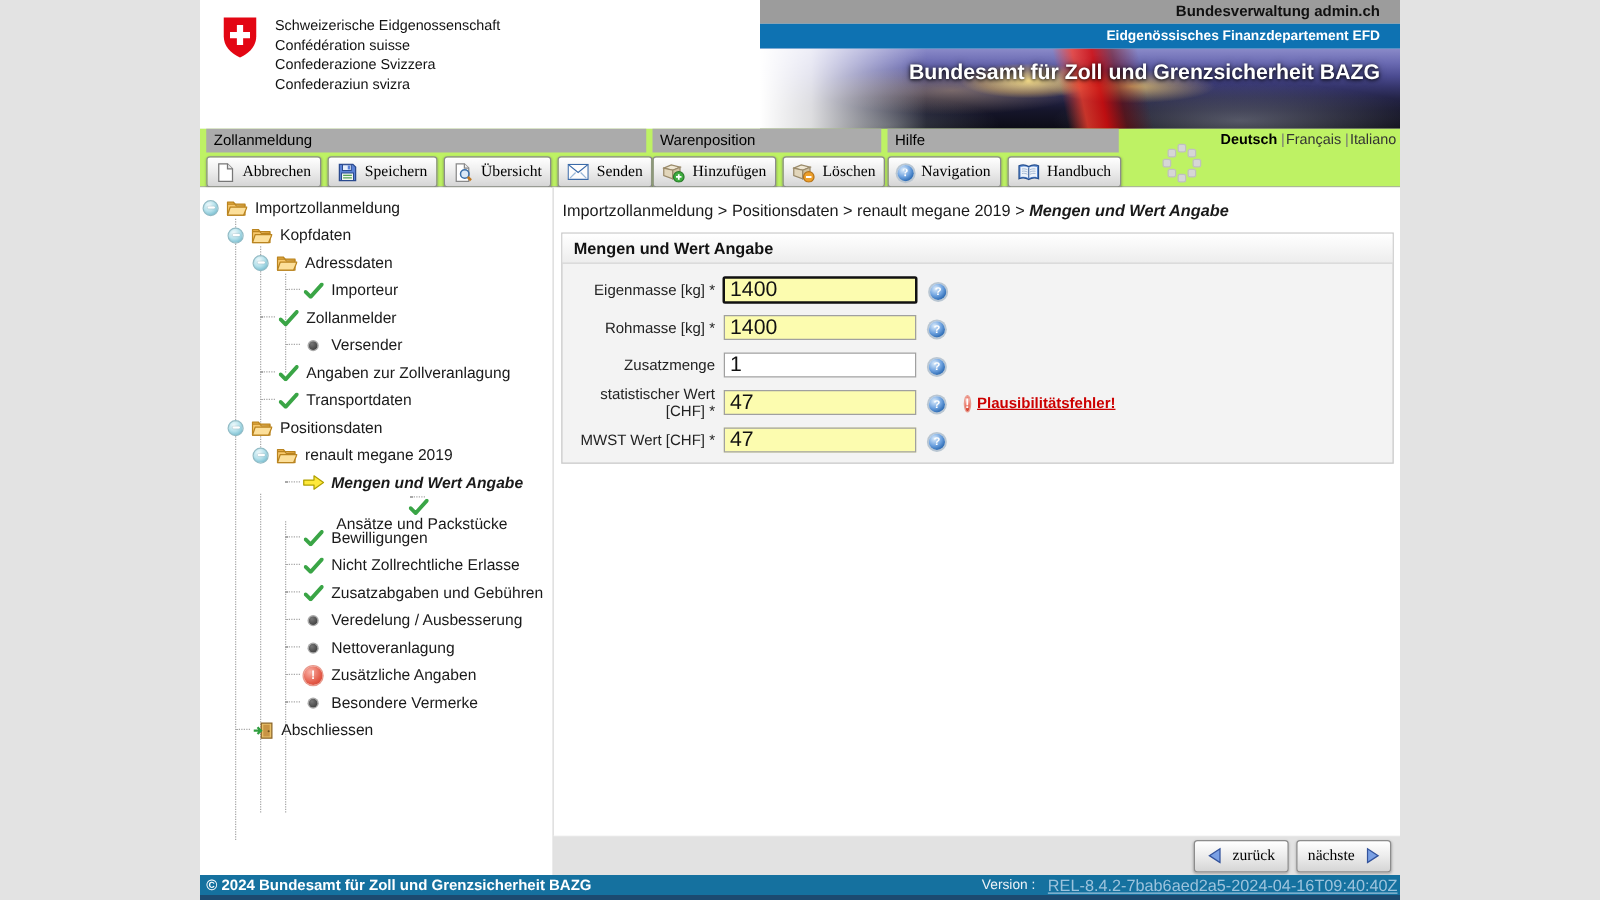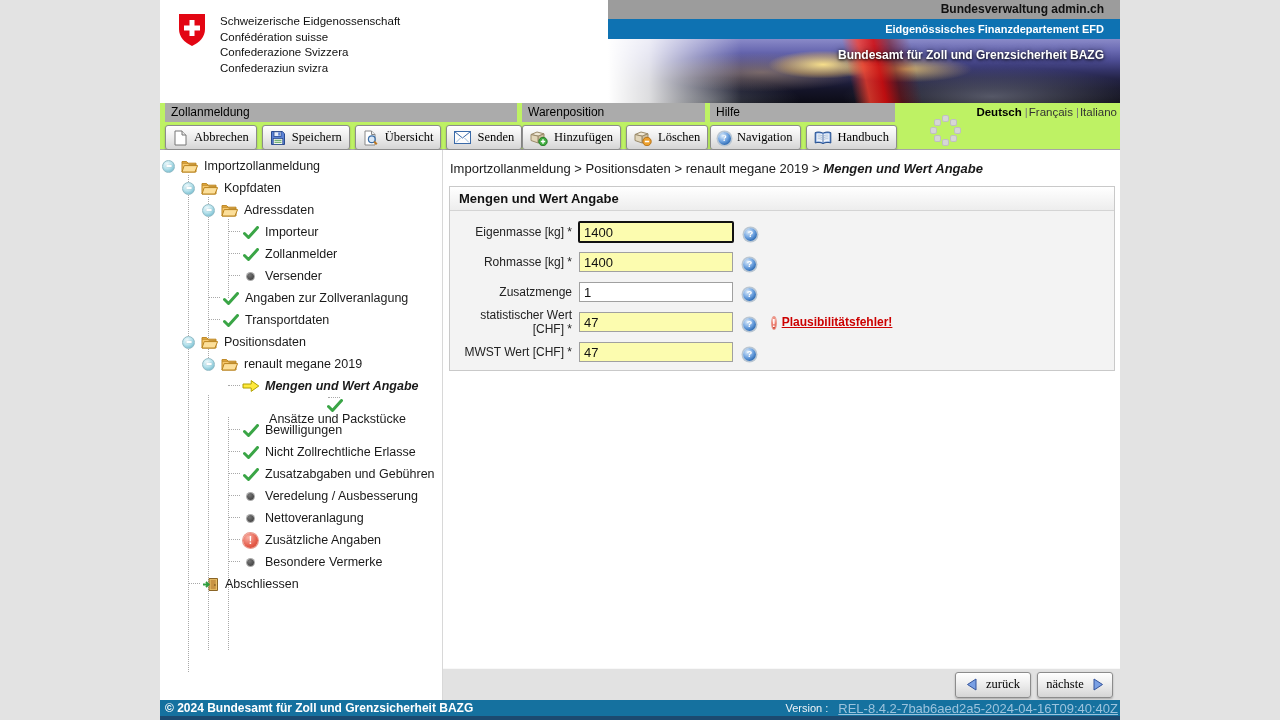--- a/index.html
+++ b/index.html
@@ -15,21 +15,21 @@
   .deptbar{height:20px;background:#0e72b2;color:#fff;font-weight:bold;font-size:11px;text-align:right;line-height:20px;padding-right:16px;box-sizing:border-box;}
   .photo{position:relative;height:64px;overflow:hidden;background:
     linear-gradient(90deg,#ffffff 0%,rgba(255,255,255,.85) 8%,rgba(255,255,255,0) 26%),
     linear-gradient(78deg,transparent 47%,rgba(255,60,40,.75) 50%,rgba(215,10,10,.85) 53%,rgba(120,0,0,.5) 56%,transparent 60%),
     radial-gradient(55px 14px at 42% 40%,rgba(255,230,140,.95),rgba(255,205,90,.35) 70%,transparent 100%),
     radial-gradient(90px 18px at 58% 47%,rgba(255,215,110,.75),transparent 75%),
     radial-gradient(140px 26px at 30% 52%,rgba(230,190,120,.4),transparent 75%),
     radial-gradient(200px 40px at 75% 90%,rgba(170,175,190,.45),transparent 75%),
     radial-gradient(120px 30px at 20% 95%,rgba(140,150,160,.35),transparent 75%),
     linear-gradient(180deg,#8a8ac8 0%,#6a6ab2 18%,#4c4c92 34%,#35356b 48%,#242447 62%,#15152a 78%,#0c0c16 100%);}
-  .photo-title{position:absolute;right:16px;top:9px;color:#fff;font-weight:bold;font-size:12px;
+  .photo-title{position:absolute;right:16px;top:9px;color:#fff;font-weight:bold;font-size:17px;
     text-shadow:0 1px 3px rgba(0,0,0,.9),0 0 6px rgba(0,0,0,.5);white-space:nowrap;}
 
   
   .menubar{position:absolute;top:103px;left:0;width:960px;height:47px;background:#bef264;border-bottom:1px solid #a6a6a6;box-sizing:border-box;}
   .tgroup{position:absolute;top:0;}
   .tglabel{height:19px;background:#ababab;font-size:12px;line-height:19px;padding-left:6px;color:#000;}
   .tbtns{display:flex;gap:5px;margin-top:3px;}
   .tbtn{height:25px;display:flex;align-items:center;gap:6px;padding:0 7px;
     background:linear-gradient(#ffffff,#ececec 50%,#d5d5d5);border:1px solid #8c8c8c;border-radius:3px;
     box-shadow:inset 0 1px 0 rgba(255,255,255,.9),0 1px 2px rgba(0,0,0,.25);
@@ -63,21 +63,21 @@
   .helpball span{color:#fff;font-size:9px;font-weight:bold;line-height:1;}
 
   .content{position:absolute;left:282px;top:0;width:678px;height:550px;background:#fff;border-left:1px solid #d8d8d8;box-sizing:border-box;}
   .breadcrumb{margin:11px 0 0 7px;font-size:13px;color:#1a1a1a;}
   .breadcrumb .cur{font-weight:bold;font-style:italic;}
   .panel{position:absolute;left:6px;top:36px;width:666px;height:185px;background:#f3f3f3;border:1px solid #c9c9c9;box-sizing:border-box;}
   .panel-h{height:23px;background:linear-gradient(#ffffff,#ededed);border-bottom:1px solid #d4d4d4;font-size:13px;font-weight:bold;line-height:23px;padding-left:9px;color:#111;}
   .panel-b{padding-top:6px;}
   .frow{height:30px;display:flex;align-items:center;}
   .flabel{width:122px;text-align:right;font-size:12px;color:#222;flex:none;}
-  .finput{margin-left:7px;width:144px;height:14px;font-size:13px;padding:2px 4px;border:1px solid #a0a0a0;background:#fff;font-family:"Liberation Sans",sans-serif;color:#111;flex:none;}
+  .finput{margin-left:7px;width:144px;height:14px;font-size:17px;padding:2px 4px;border:1px solid #a0a0a0;background:#fff;font-family:"Liberation Sans",sans-serif;color:#111;flex:none;}
   .finput.req{background:#fcfcaf;}
   .finput.focus{border:2px solid #111;border-radius:2px;margin-left:6px;}
   .fhelp{margin-left:10px;}
   .ferr{display:flex;align-items:center;margin-left:16px;gap:6px;}
   .ferr a{color:#cc0000;font-weight:bold;font-size:12px;text-decoration:underline;cursor:pointer;}
 
   .botbar{position:absolute;left:0;bottom:0;width:100%;height:32px;background:#e2e2e2;border-top:1px solid #f8f8f8;box-sizing:border-box;
     display:flex;justify-content:flex-end;align-items:center;gap:6px;padding-right:7px;}
   .navbtn{width:76px;height:26px;display:flex;justify-content:center;align-items:center;gap:9px;
     background:linear-gradient(#ffffff,#ececec 50%,#d5d5d5);border:1px solid #8c8c8c;border-radius:3px;
@@ -284,21 +284,21 @@
           </div>
           <div class="trow" style="padding-left: 68px;">
             <span class="stub"></span>
             <span class="icslot">
               <svg class="ic" width="16" height="13" viewBox="0 0 16 13">
                 <path d="M1.5 7.5 5.5 11.5 14.5 1.5" fill="none" stroke="#3aa546" stroke-width="3" stroke-linecap="round" stroke-linejoin="round"></path>
               </svg>
             </span>
             <span class="lbl">Importeur</span>
           </div>
-          <div class="trow" style="padding-left: 68px;">
+          <div class="trow" style="padding-left: 48px;">
             <span class="stub"></span>
             <span class="icslot">
               <svg class="ic" width="16" height="13" viewBox="0 0 16 13">
                 <path d="M1.5 7.5 5.5 11.5 14.5 1.5" fill="none" stroke="#3aa546" stroke-width="3" stroke-linecap="round" stroke-linejoin="round"></path>
               </svg>
             </span>
             <span class="lbl">Zollanmelder</span>
           </div>
           <div class="trow" style="padding-left: 68px;">
             <span class="stub"></span>

